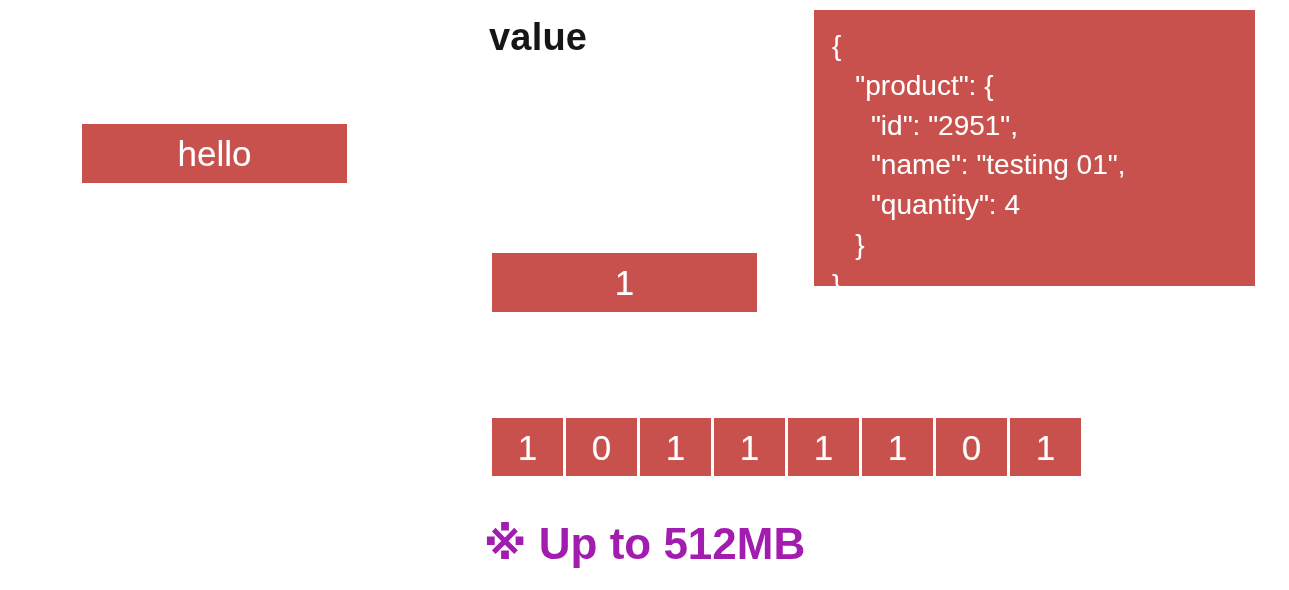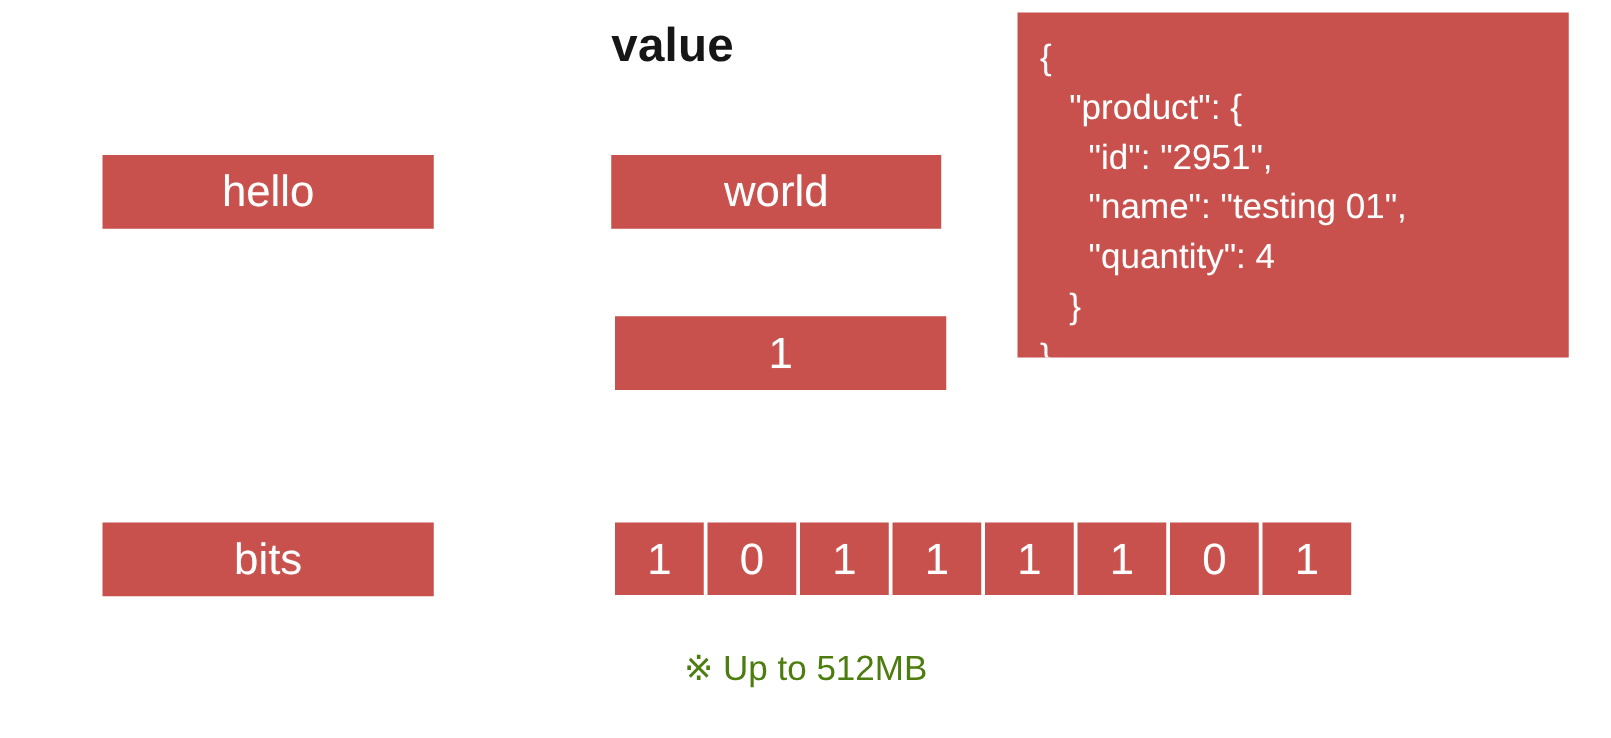--- a/index.html
+++ b/index.html
@@ -100,41 +100,39 @@
     text-shadow: 0 0 1px rgba(255,255,255,0.2);
   }
 
   
   #footnote {
     position: absolute;
     left: 0;
     top: 518px;
     width: 1289px;
     text-align: center;
-    font-size: 28px;
-    font-weight: 400;
-    color: #4d7c0f;
+    font-size: 44px;
+    font-weight: 700;
+    color: #a21caf;
     white-space: nowrap;
   }
   #footnote .note-mark { font-family: "DejaVu Sans", sans-serif; }
 </style>
 </head>
 <body>
 
 <div id="slide">
 
 
   <div id="heading-value" class="col-heading">value</div>
 
   <div id="chip-key-hello" class="chip">hello</div>
 
 
-  <div id="chip-key-bits" class="chip">bits</div>
 
-  <div id="chip-value-world" class="chip">world</div>
 
   <div id="chip-value-one" class="chip">1</div>
 
   <div id="bit-array">
     <div class="bit-cell">1</div>
     <div class="bit-cell">0</div>
     <div class="bit-cell">1</div>
     <div class="bit-cell">1</div>
     <div class="bit-cell">1</div>
     <div class="bit-cell">1</div>

